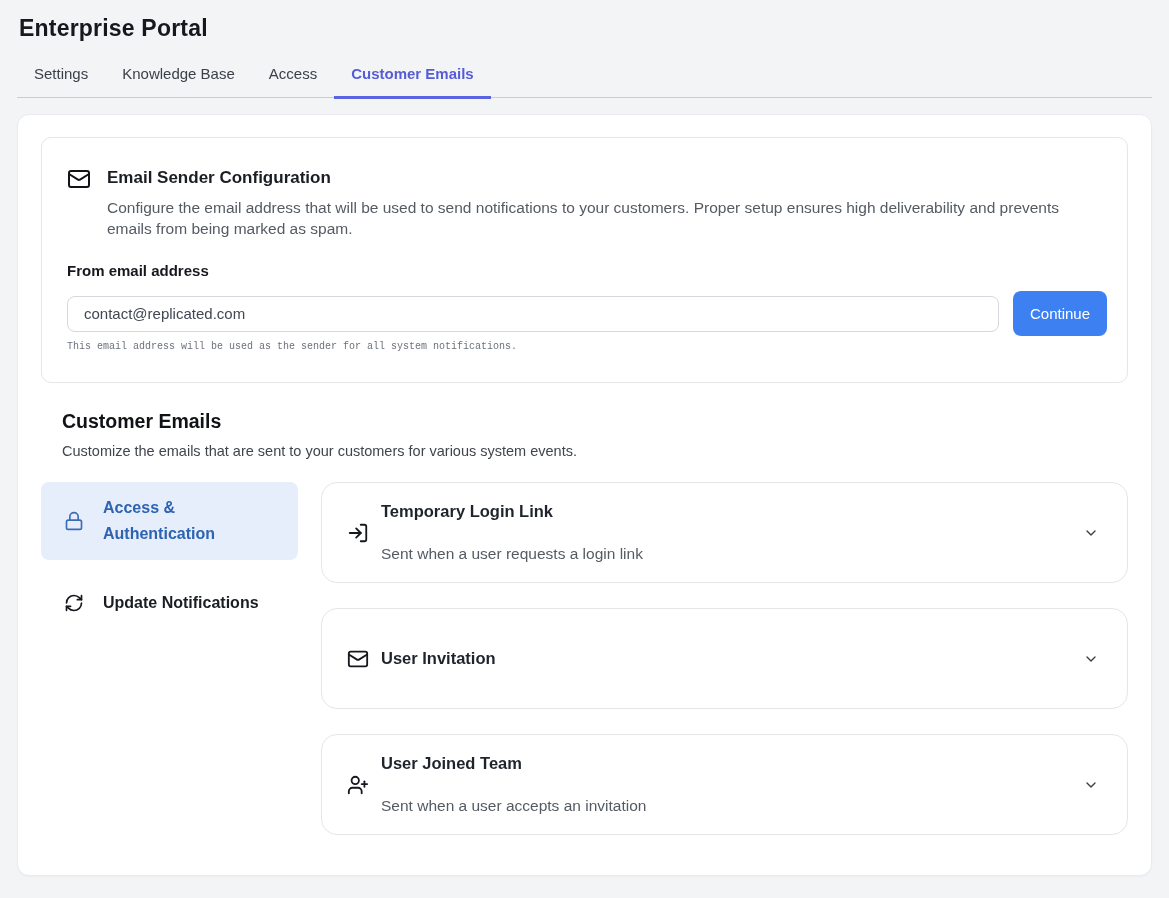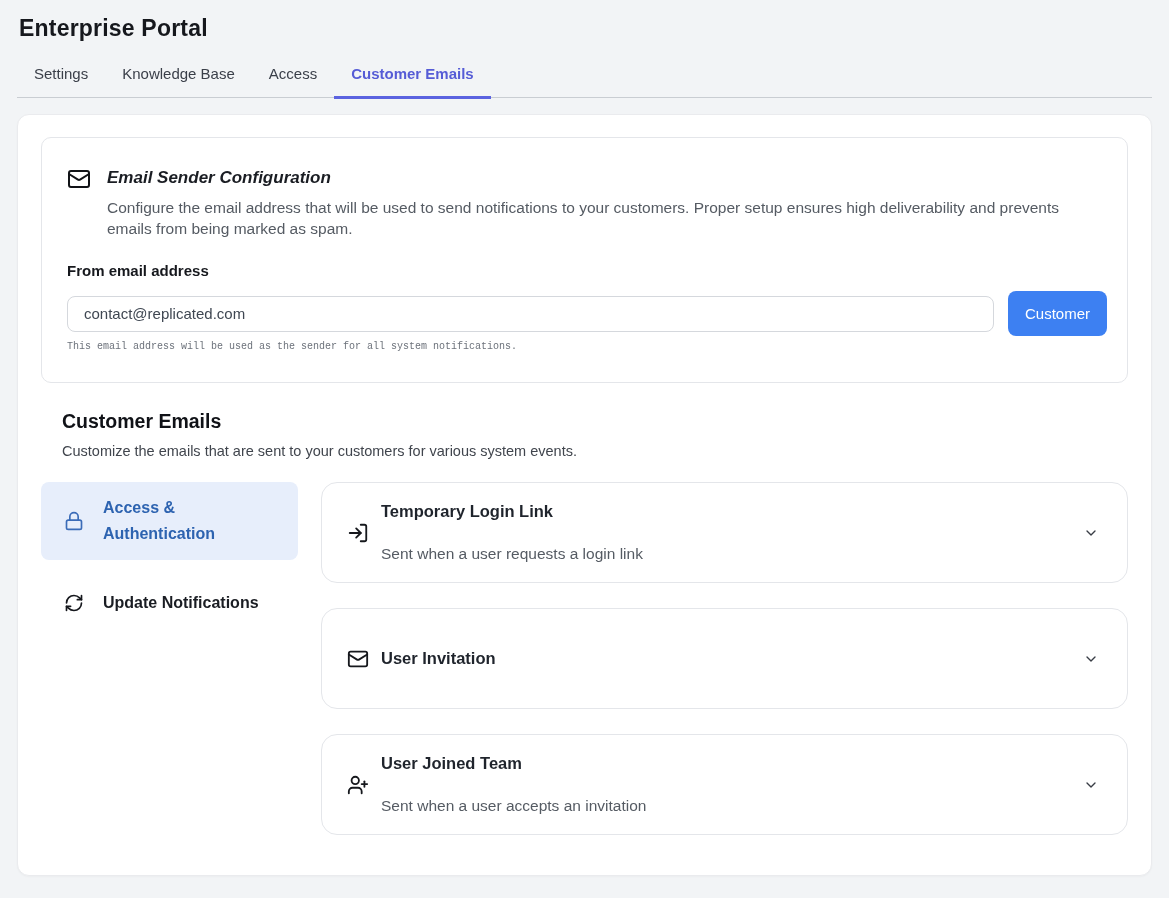--- a/index.html
+++ b/index.html
@@ -56,21 +56,21 @@
     box-shadow: 0 1px 2px rgba(0,0,0,.03);
   }
 
   
   .sender-card {
     border: 1px solid #e4e6ea;
     border-radius: 10px;
     padding: 28px 20px 30px 25px;
     background: #fff;
   }
-  .card-head { display: flex; align-items: flex-start; gap: 16px; font-style: italic; }
+  .card-head { display: flex; align-items: flex-start; gap: 16px; }
   .card-head .icon { flex: 0 0 auto; margin-top: 1px; color: #111317; }
   .card-title { font-size: 17px; font-weight: 700; color: #1a1d23; padding-top: 2px; }
   .card-desc {
     margin: 6px 0 0 40px;
     font-size: 15.5px;
     line-height: 21px;
     color: #555b63;
     max-width: 980px;
   }
   .field-label {
@@ -183,21 +183,21 @@
             <path d="m22 7-8.97 5.7a1.94 1.94 0 0 1-2.06 0L2 7"></path>
           </svg>
       </span>
       <div class="card-title">Email Sender Configuration</div>
     </div>
     <div class="card-desc">Configure the email address that will be used to send notifications to your customers. Proper setup ensures high deliverability and prevents emails from being marked as spam.</div>
 
     <div class="field-label">From email address</div>
     <div class="field-row">
       <input class="email-input" type="text" value="contact@replicated.com" style="">
-      <button class="continue-btn">Customer</button>
+      <button class="continue-btn">Continue</button>
     </div>
     <div class="helper-text">This email address will be used as the sender for all system notifications.</div>
   </div>
 
   <div class="section">
     <div class="section-title">Customer Emails</div>
     <div class="section-desc">Customize the emails that are sent to your customers for various system events.</div>
   </div>
 
   <div class="content-grid">

